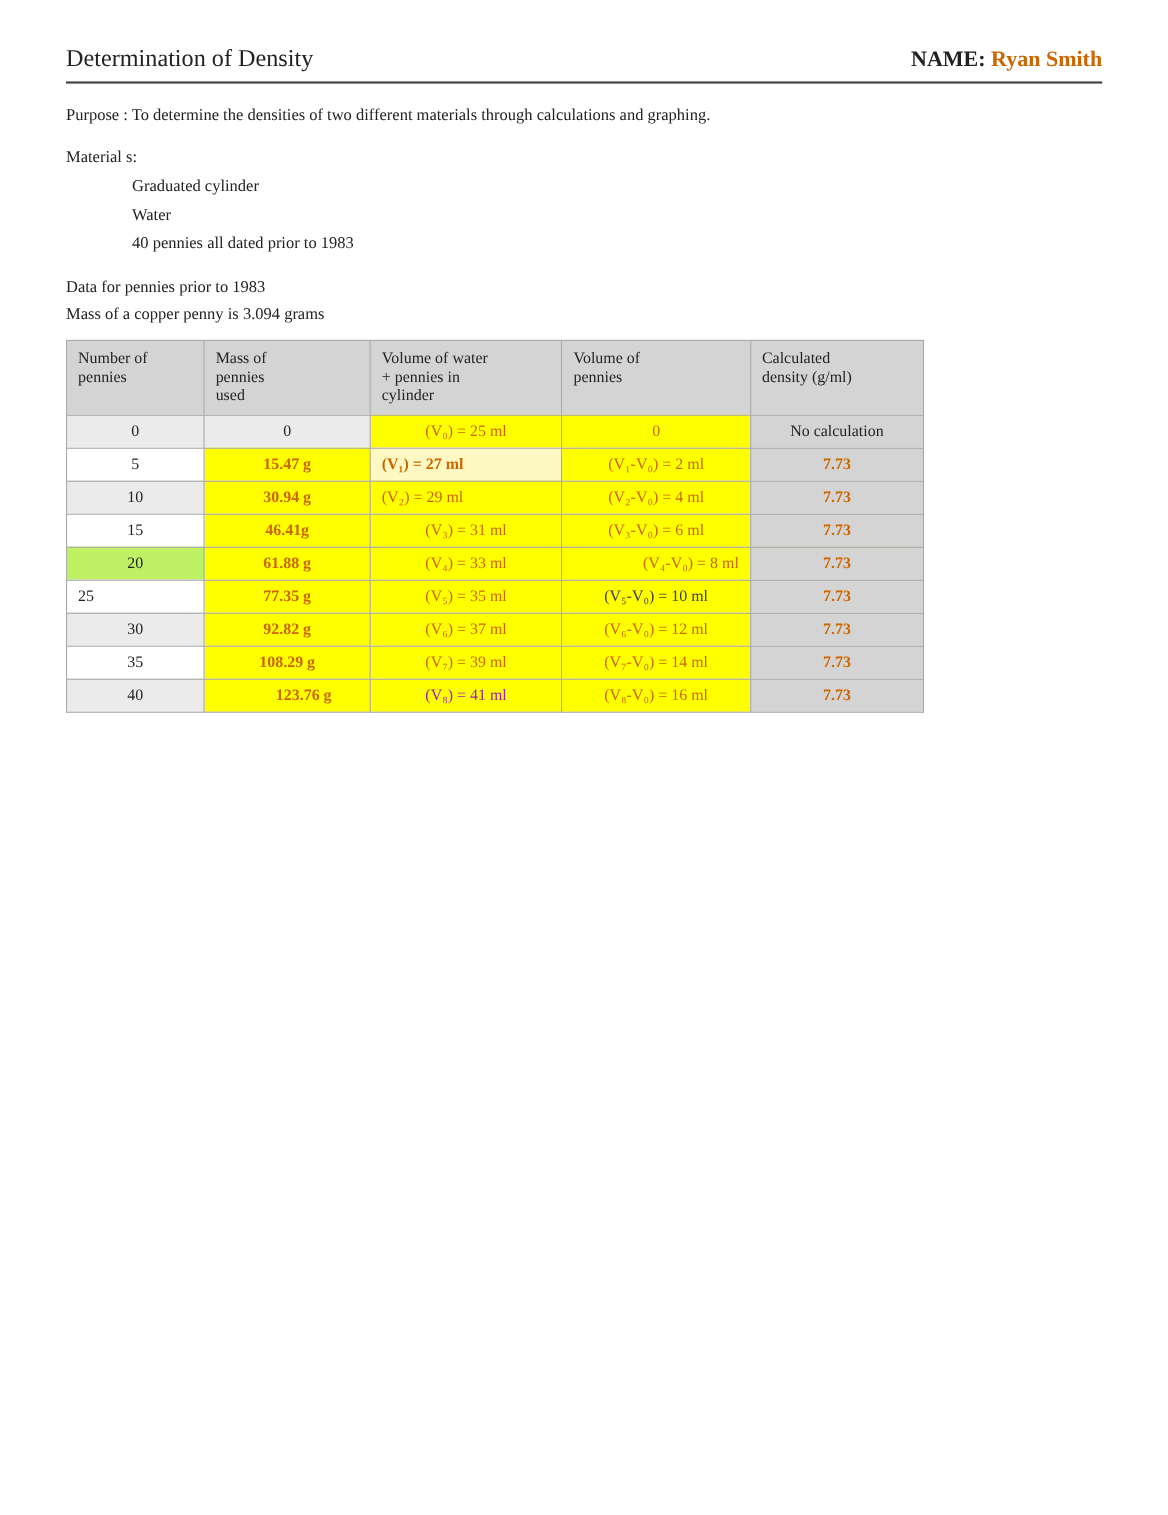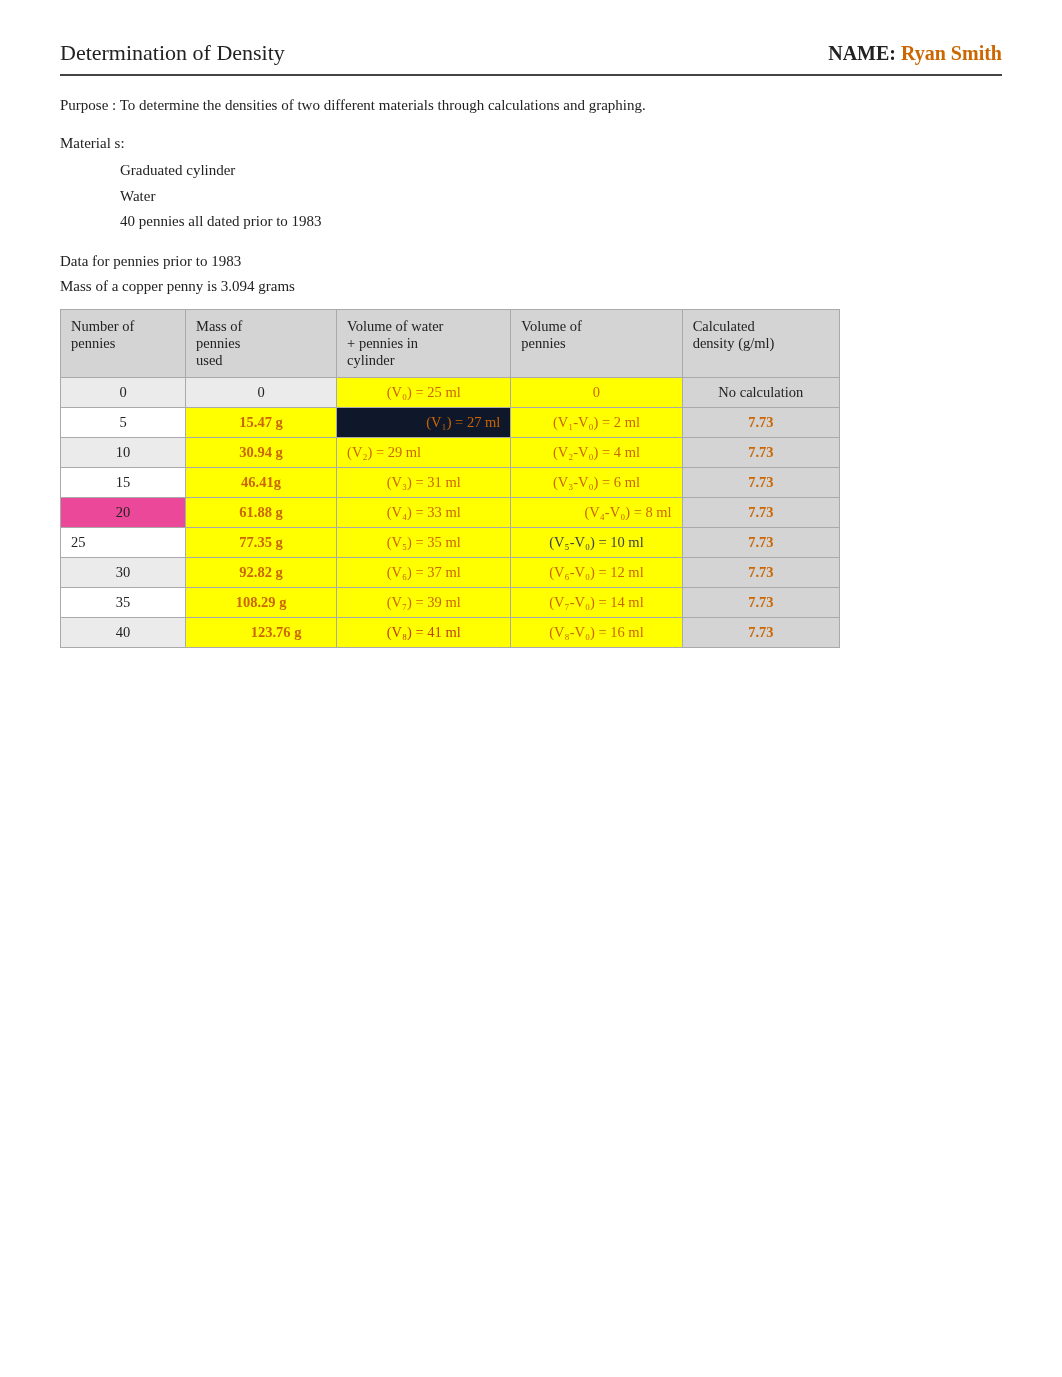--- a/index.html
+++ b/index.html
@@ -119,39 +119,39 @@
   <tr style="background: rgb(235, 235, 235);">
         <td style="text-align: center;">0</td>
         <td style="text-align: center;">0</td>
         <td style="background: rgb(255, 255, 0); color: rgb(204, 102, 0); text-align: center;">(V₀) =  25 ml</td>
         <td style="background: rgb(255, 255, 0); color: rgb(204, 102, 0); text-align: center;">0</td>
         <td style="background: rgb(212, 212, 212); text-align: center;">No calculation</td>
       </tr>
       <tr style="background: rgb(255, 255, 255);">
         <td style="text-align: center;">5</td>
         <td style="background: rgb(255, 255, 0); color: rgb(204, 102, 0); font-weight: bold; text-align: center;">15.47 g</td>
-        <td style="background: #0f172a; color: rgb(204, 102, 0); text-align: right;">(V₁) =  27 ml</td>
+        <td style="background: #fef9c3; color: rgb(204, 102, 0); text-align: left; font-weight: bold;">(V₁) =  27 ml</td>
         <td style="background: rgb(255, 255, 0); color: rgb(204, 102, 0); text-align: center;">(V₁-V₀) = 2 ml</td>
         <td style="background: rgb(212, 212, 212); text-align: center; color: rgb(204, 102, 0); font-weight: bold;">7.73</td>
       </tr>
       <tr style="background: rgb(235, 235, 235);">
         <td style="text-align: center;">10</td>
         <td style="background: rgb(255, 255, 0); color: rgb(204, 102, 0); font-weight: bold; text-align: center;">30.94 g</td>
         <td style="background: rgb(255, 255, 0); color: rgb(204, 102, 0); text-align: left;">(V₂) =  29 ml</td>
         <td style="background: rgb(255, 255, 0); color: rgb(204, 102, 0); text-align: center;">(V₂-V₀) = 4 ml</td>
         <td style="background: rgb(212, 212, 212); text-align: center; color: rgb(204, 102, 0); font-weight: bold;">7.73</td>
       </tr>
       <tr style="background: rgb(255, 255, 255);">
         <td style="text-align: center;">15</td>
         <td style="background: rgb(255, 255, 0); color: rgb(204, 102, 0); font-weight: bold; text-align: center;">46.41g</td>
         <td style="background: rgb(255, 255, 0); color: rgb(204, 102, 0); text-align: center;">(V₃) =  31 ml</td>
         <td style="background: rgb(255, 255, 0); color: rgb(204, 102, 0); text-align: center;">(V₃-V₀) = 6 ml</td>
         <td style="background: rgb(212, 212, 212); text-align: center; color: rgb(204, 102, 0); font-weight: bold;">7.73</td>
       </tr>
-      <tr style="background: #ec4899;">
+      <tr style="background: #bef264;">
         <td style="text-align: center;">20</td>
         <td style="background: rgb(255, 255, 0); color: rgb(204, 102, 0); font-weight: bold; text-align: center;">61.88 g</td>
         <td style="background: rgb(255, 255, 0); color: rgb(204, 102, 0); text-align: center;">(V₄) =  33 ml</td>
         <td style="background: rgb(255, 255, 0); color: rgb(204, 102, 0); text-align: right;">(V₄-V₀) = 8 ml</td>
         <td style="background: rgb(212, 212, 212); text-align: center; color: rgb(204, 102, 0); font-weight: bold;">7.73</td>
       </tr>
       <tr style="background: rgb(255, 255, 255);">
         <td style="">25</td>
         <td style="background: rgb(255, 255, 0); color: rgb(204, 102, 0); font-weight: bold; text-align: center;">77.35 g</td>
         <td style="background: rgb(255, 255, 0); color: rgb(204, 102, 0); text-align: center;">(V₅) =  35 ml</td>
@@ -168,18 +168,18 @@
       <tr style="background: rgb(255, 255, 255);">
         <td style="text-align: center;">35</td>
         <td style="background: rgb(255, 255, 0); color: rgb(204, 102, 0); font-weight: bold; text-align: center; margin-top: 36px;">108.29 g</td>
         <td style="background: rgb(255, 255, 0); color: rgb(204, 102, 0); text-align: center;">(V₇) =  39 ml</td>
         <td style="background: rgb(255, 255, 0); color: rgb(204, 102, 0); text-align: center;">(V₇-V₀) = 14 ml</td>
         <td style="background: rgb(212, 212, 212); text-align: center; color: rgb(204, 102, 0); font-weight: bold;">7.73</td>
       </tr>
       <tr style="background: rgb(235, 235, 235);">
         <td style="text-align: center;">40</td>
         <td style="background: rgb(255, 255, 0); color: rgb(204, 102, 0); font-weight: bold; text-align: center; padding-left: 40px;">123.76 g</td>
-        <td style="background: rgb(255, 255, 0); color: #c2410c; text-align: center;">(V₈) =  41 ml</td>
+        <td style="background: rgb(255, 255, 0); color: #a21caf; text-align: center;">(V₈) =  41 ml</td>
         <td style="background: rgb(255, 255, 0); color: rgb(204, 102, 0); text-align: center;">(V₈-V₀) = 16 ml</td>
         <td style="background: rgb(212, 212, 212); text-align: center; color: rgb(204, 102, 0); font-weight: bold;">7.73</td>
       </tr>
     </tbody>
 </table>
 
 </body></html>

